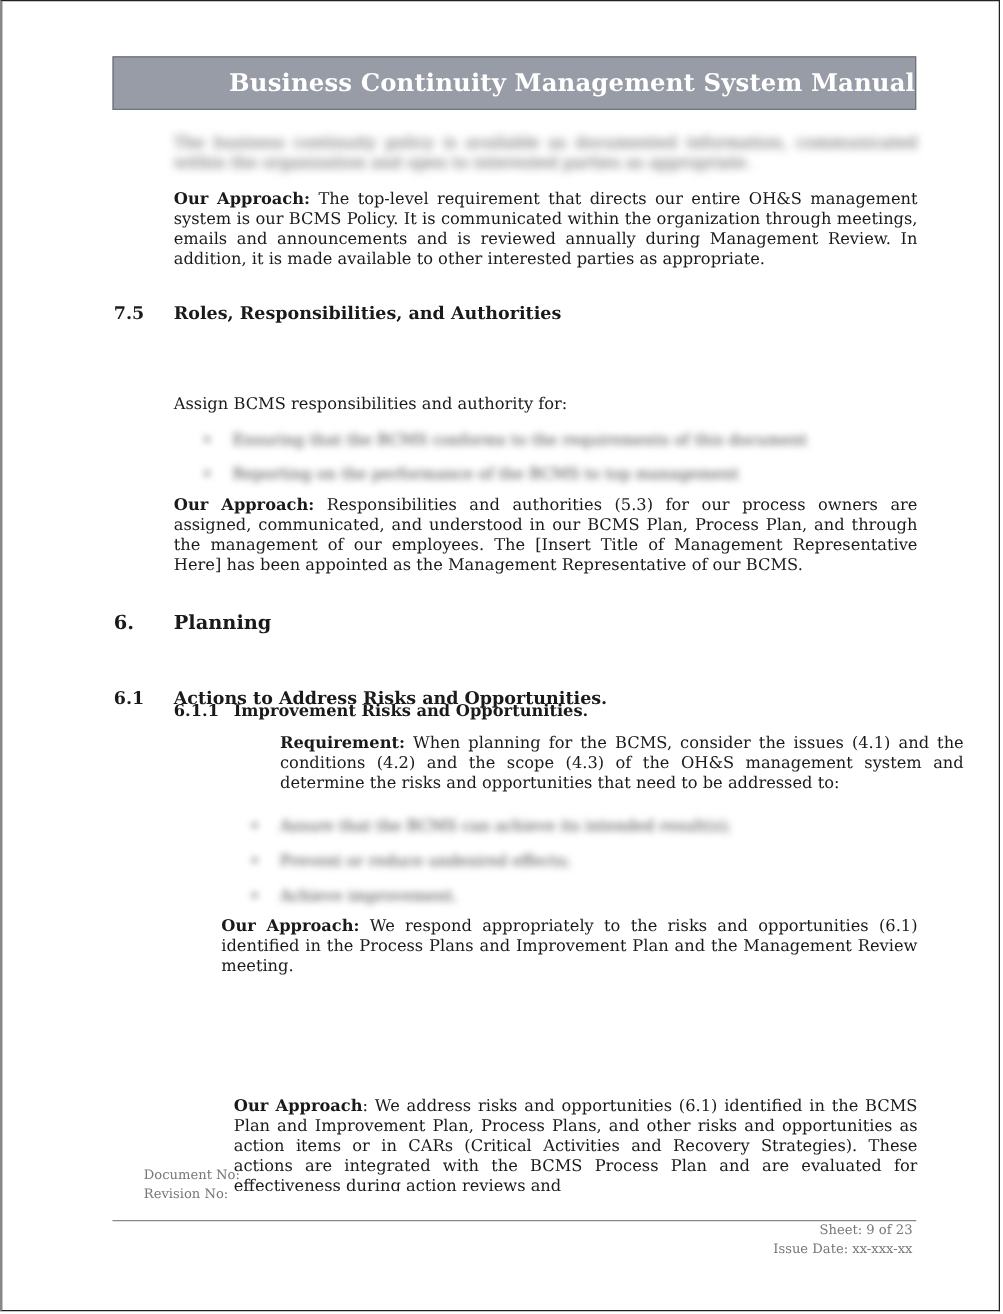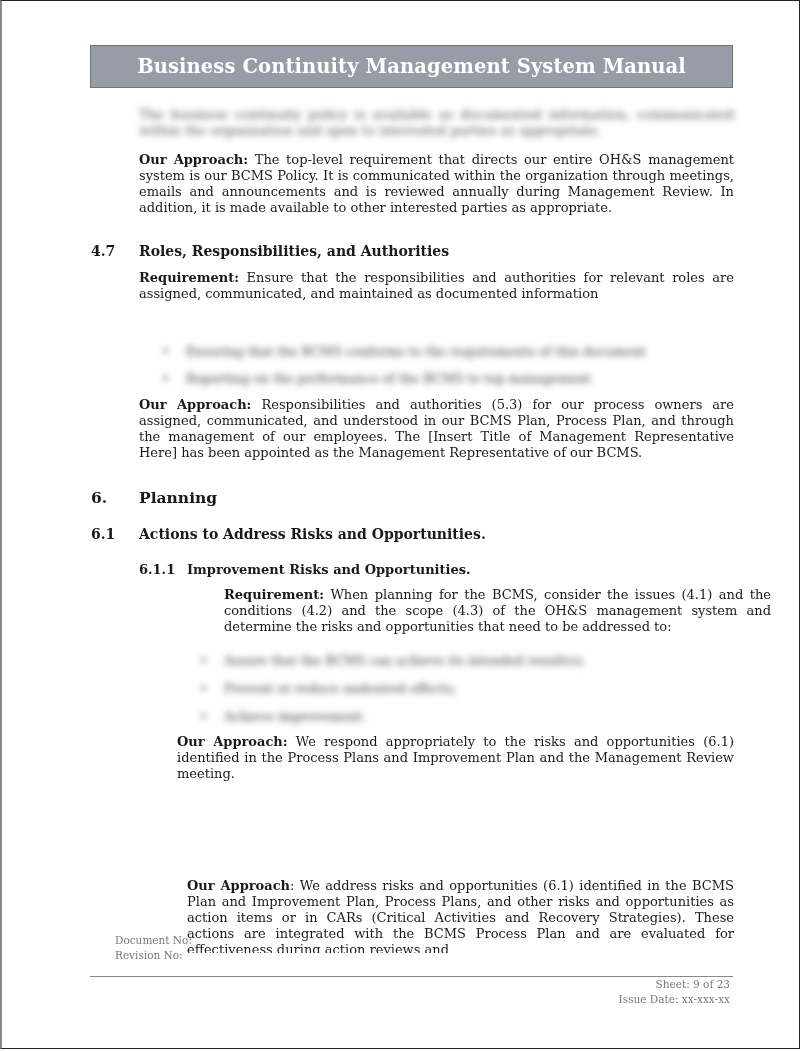--- a/index.html
+++ b/index.html
@@ -2,21 +2,21 @@
 <html><head>
 <meta charset="utf-8">
 <style>
   html, body { margin:0; padding:0; background:#fff; }
   body { width:802px; height:1051px; position:relative; overflow:hidden;
          font-family:"DejaVu Serif","Liberation Serif",serif; color:#1a1a1a; }
   .page { position:absolute; left:0; top:0; width:800px; height:1049px;
           border:1px solid #222; border-left:2px solid #888; box-sizing:border-box; background:#fff; }
   .title-bar { position:absolute; left:88px; top:44px; width:643px; height:43px;
                background:#979ca6; border:1px solid #6f737a; box-sizing:border-box;
-               display:flex; align-items:center; justify-content:center; }
+               display:flex; align-items:center; justify-content:flex-end; }
   .title-bar span { color:#fff; font-weight:bold; font-size:19.5px; letter-spacing:0.1px; }
   .p { position:absolute; font-size:13px; line-height:16px; text-align:justify; margin:0; }
   .p b { font-weight:bold; }
   .last { text-align-last:left; }
   .blur { filter:blur(3.2px); color:#555; }
   .h { position:absolute; font-weight:bold; margin:0; white-space:nowrap; }
   .h .num { display:inline-block; }
   .h1 { font-size:15.5px; }
   .h2 { font-size:14px; }
   .h3 { font-size:13px; }
@@ -32,37 +32,37 @@
 
   <div class="title-bar">
     <span>Business Continuity Management System Manual</span>
   </div>
 
   <p class="p blur last" style="left:137px; top:106px; width:595px;">The business continuity policy is available as documented information, communicated within the organization and open to interested parties as appropriate.</p>
 
   <p class="p last" style="left:137px; top:151px; width:595px;"><b>Our Approach:</b><span> The top-level requirement that directs our entire OH&amp;S management system is our BCMS Policy. It is communicated within the organization through meetings, emails and announcements and is reviewed annually during Management Review. In addition, it is made available to other interested parties as appropriate.</span></p>
 
   <div class="h h2" style="left:89px; top:242px;">
-    <span class="num" style="width:48px;">4.7</span><span>Roles, Responsibilities, and Authorities</span>
+    <span class="num" style="width:48px;">7.5</span><span>Roles, Responsibilities, and Authorities</span>
   </div>
 
-  <p class="p last" style="left:137px; top:269px; width:595px;"><b>Requirement:</b><span> Ensure that the responsibilities and authorities for relevant roles are assigned, communicated, and maintained as documented information</span></p>
 
+  <p class="p" style="left:137px; top:315px; width:595px;">Assign BCMS responsibilities and authority for:</p>
 
   <div class="bl" style="left:160px; top:343px;"><span class="bullet">•</span><span>Ensuring that the BCMS conforms to the requirements of this document</span></div>
   <div class="bl" style="left:160px; top:370px;"><span class="bullet">•</span><span>Reporting on the performance of the BCMS to top management</span></div>
 
   <p class="p last" style="left:137px; top:396px; width:595px;"><b>Our Approach:</b><span> Responsibilities and authorities (5.3) for our process owners are assigned, communicated, and understood in our BCMS Plan, Process Plan, and through the management of our employees.  The [Insert Title of Management Representative Here] has been appointed as the Management Representative of our BCMS.</span></p>
 
   <div class="h h1" style="left:89px; top:487px;">
     <span class="num" style="width:48px;">6.</span><span>Planning</span>
   </div>
 
   <div class="h h2" style="left:89px; top:525px;">
-    <span class="num" style="width:48px;">6.1</span><span>Actions to Address Risks and Opportunities.</span>
+    <span class="num" style="width:48px;margin-top:25px;">6.1</span><span>Actions to Address Risks and Opportunities.</span>
   </div>
 
   <div class="h h3" style="left:137px; top:561px;">
     <span class="num" style="width:48px;">6.1.1</span><span>Improvement Risks and Opportunities.</span>
   </div>
 
   <p class="p last" style="left:185px; top:586px; width:547px;margin-left:37px;"><b>Requirement:</b><span> When planning for the BCMS, consider the issues (4.1) and the conditions (4.2) and the scope (4.3) of the OH&amp;S management system and determine the risks and opportunities that need to be addressed to:</span></p>
 
   <div class="bl" style="left:198px; top:652px;"><span class="bullet">•</span><span>Assure that the BCMS can achieve its intended result(s);</span></div>
   <div class="bl" style="left:198px; top:680px;"><span class="bullet">•</span><span>Prevent or reduce undesired effects;</span></div>

